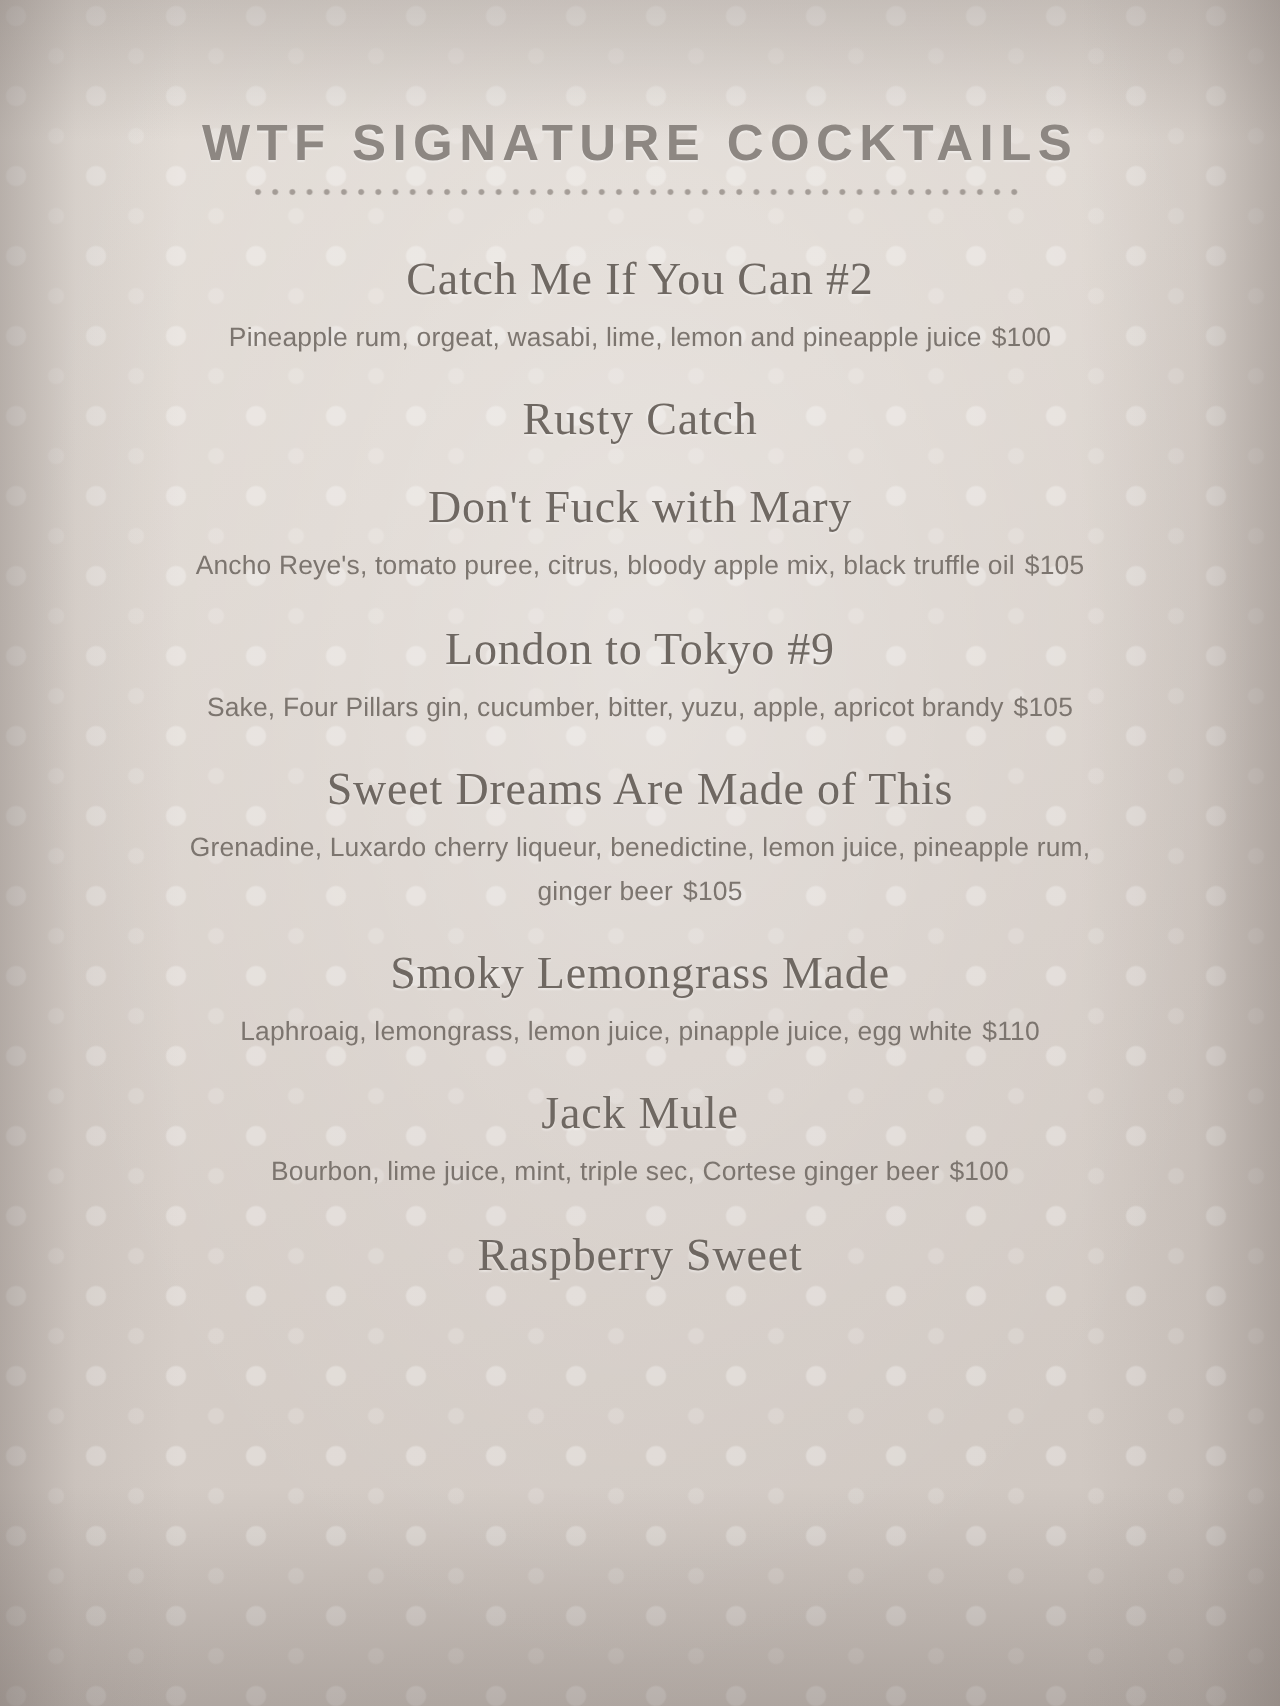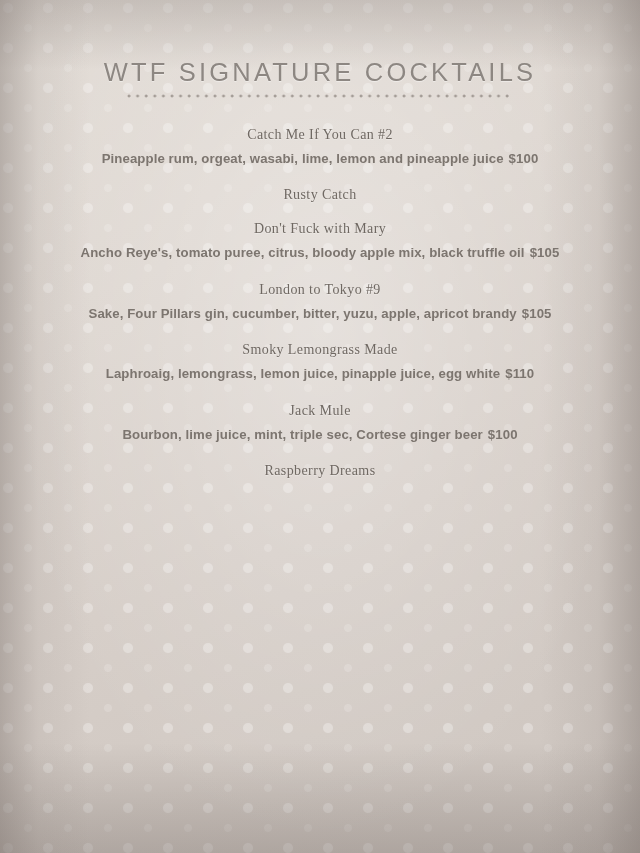--- a/index.html
+++ b/index.html
@@ -53,58 +53,57 @@
     z-index: 3;
     padding: 58px 46px 0 46px;
     text-align: center;
   }
 
   .menu-title {
     font-family: "Liberation Sans", sans-serif;
     font-size: 25.5px;
     letter-spacing: 3.2px;
     color: #8d8782;
-    font-weight: 400;
+    font-weight: 700;
     margin: 0 0 6px 0;
     text-shadow: 0 1px 1px rgba(255,255,255,0.45);
   }
 
   .dot-rule {
     width: 386px;
     height: 8px;
     margin: 6px auto 26px auto;
     background-image: radial-gradient(circle at 2px 3px, rgba(140,132,126,0.85) 1.1px, rgba(0,0,0,0) 1.8px);
     background-size: 8.6px 8px;
     background-repeat: repeat-x;
     opacity: 0.85;
   }
 
   .drink {
     margin: 0 0 18px 0;
   }
 
   .drink-name {
     font-family: "Liberation Serif", serif;
-    font-size: 14px;
+    font-size: 23px;
     color: #6f6862;
     font-weight: 400;
     letter-spacing: 0.4px;
     margin: 0 0 5px 0;
     text-shadow: 0 1px 1px rgba(255,255,255,0.4);
   }
 
   .drink-desc {
     font-family: "Liberation Sans", sans-serif;
     font-size: 13.2px;
     line-height: 1.62;
     color: #7c756f;
     margin: 4px auto;
     max-width: 480px;
     letter-spacing: 0.1px;
-    font-weight: bold;
   }
 
   .price {
     margin-left: 5px;
     white-space: nowrap;
   }
 </style>
 </head>
 <body>
 
@@ -135,33 +134,39 @@
       </div>
     </div>
 
     <div class="drink">
       <div class="drink-name">London to Tokyo #9</div>
       <div class="drink-desc">
         <span>Sake, Four Pillars gin, cucumber, bitter, yuzu, apple, apricot brandy</span><span class="price">$105</span>
       </div>
     </div>
 
+    <div class="drink">
+      <div class="drink-name">Sweet Dreams Are Made of This</div>
+      <div class="drink-desc">
+        <span>Grenadine, Luxardo cherry liqueur, benedictine, lemon juice, pineapple rum, ginger beer</span><span class="price">$105</span>
+      </div>
+    </div>
 
     <div class="drink">
       <div class="drink-name">Smoky Lemongrass Made</div>
       <div class="drink-desc">
         <span>Laphroaig, lemongrass, lemon juice, pinapple juice, egg white</span><span class="price">$110</span>
       </div>
     </div>
 
     <div class="drink">
       <div class="drink-name">Jack Mule</div>
       <div class="drink-desc">
         <span>Bourbon, lime juice, mint, triple sec, Cortese ginger beer</span><span class="price">$100</span>
       </div>
     </div>
 
     <div class="drink">
-      <div class="drink-name">Raspberry Dreams</div>
+      <div class="drink-name">Raspberry Sweet</div>
     </div>
 
   </div>
 </div>
 
 </body></html>

